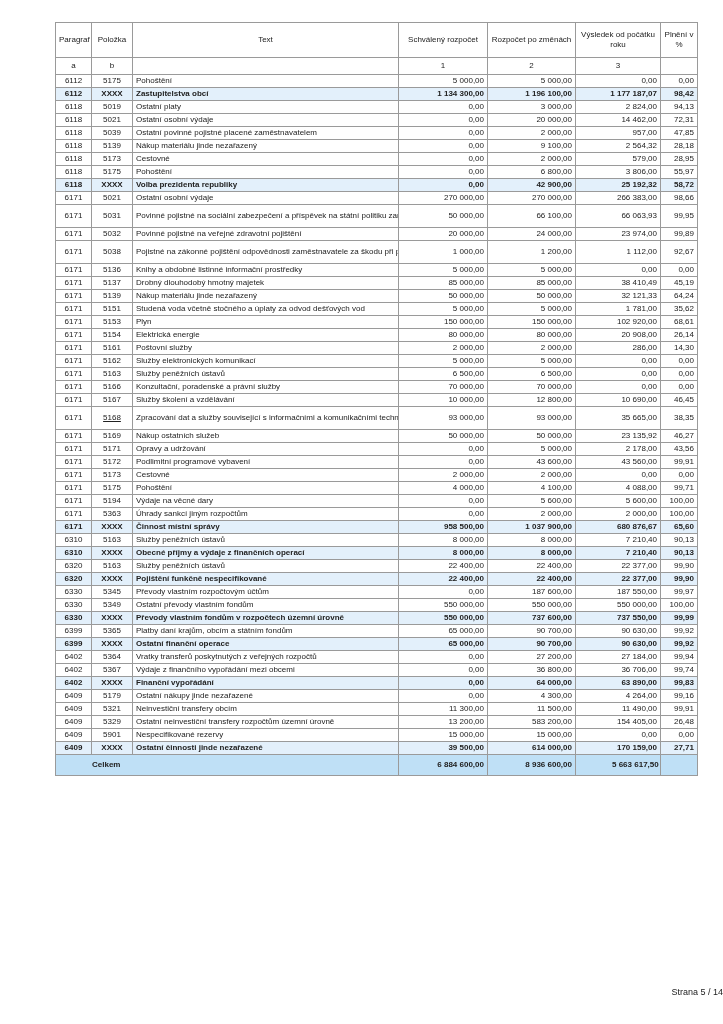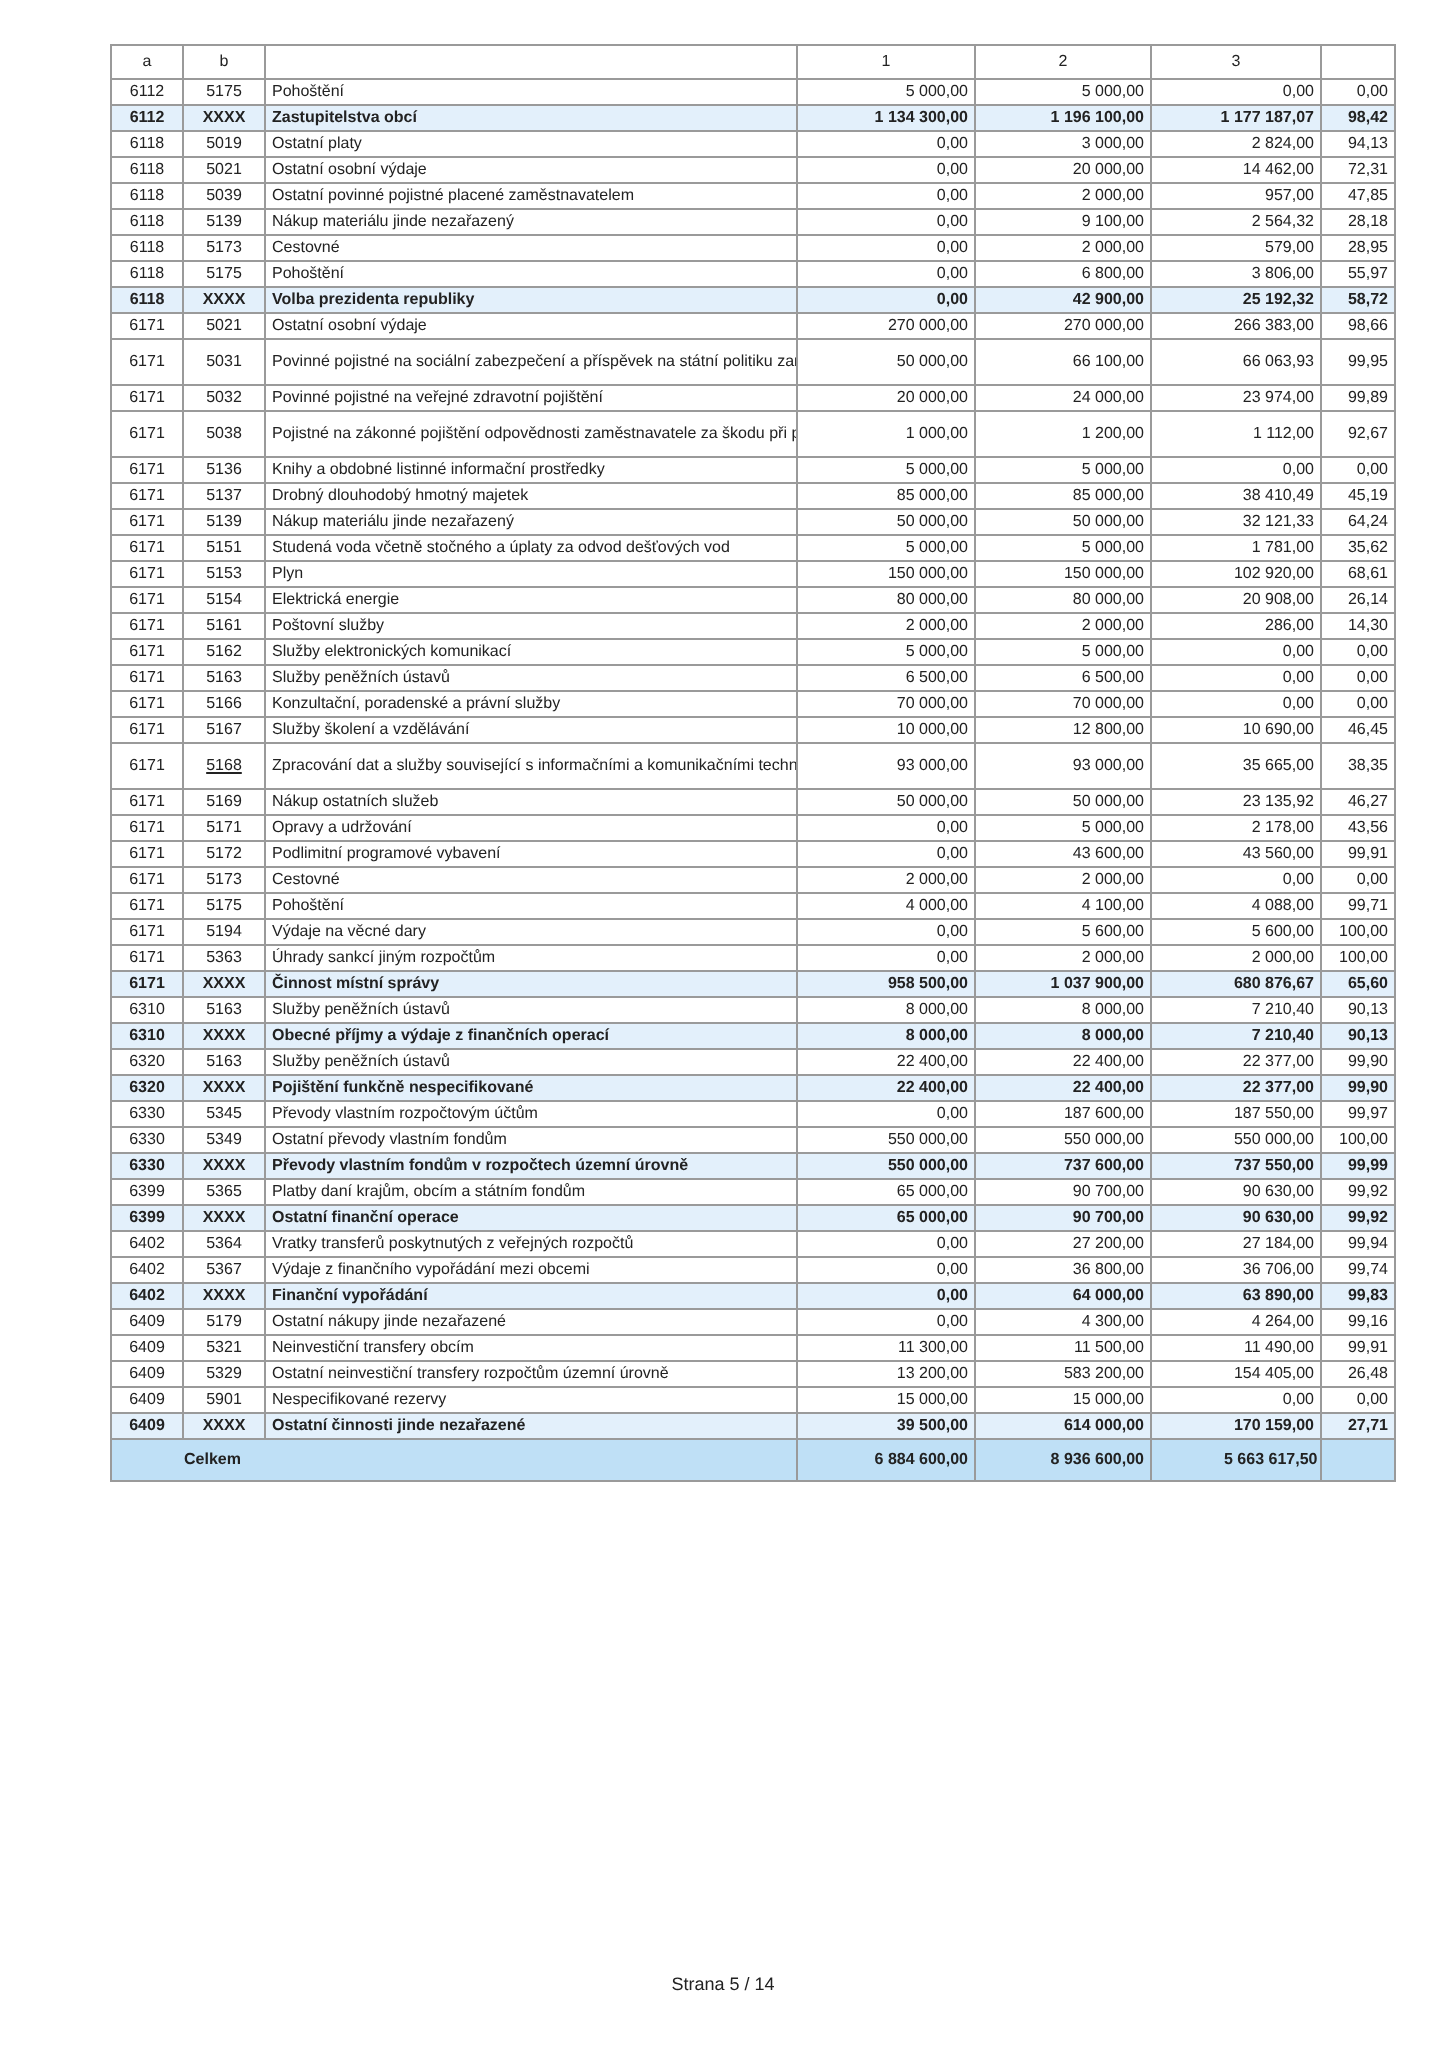--- a/index.html
+++ b/index.html
@@ -7,36 +7,45 @@
   table.budget { position:absolute; left:55px; top:22px; width:642px; border-collapse:collapse; table-layout:fixed; font-size:8px; }
   table.budget td, table.budget th { border:1px solid #9a9a9a; padding:0 3px; height:12px; line-height:10px; overflow:hidden; white-space:nowrap; }
   table.budget th { font-weight:normal; text-align:center; height:34px; white-space:normal; line-height:10px; }
   tr.idx td { text-align:center; height:16px; }
   td.c { text-align:center; }
   td.r { text-align:right; }
   td.t { text-align:left; }
   td.wrap { white-space:normal; line-height:9px; }
   tr.sum td { background:#e3f0fb; font-weight:bold; }
   tr.total td { background:#bfe0f6; font-weight:bold; height:20px;padding-left:36px; }
-  .footer { position:absolute; left:0; width:723px; top:987px; text-align:center; font-size:9px; color:#222; }
+  .footer { position:absolute; left:0; width:723px; top:987px; text-align:right; font-size:9px; color:#222; }
 </style>
 </head>
 <body>
 
 <table class="budget">
   <colgroup>
     <col style="width:36px">
       <col style="width:41px">
       <col style="width:266px">
       <col style="width:89px">
       <col style="width:88px">
       <col style="width:85px">
       <col style="width:37px">
   </colgroup>
   <thead>
+    <tr>
+      <th>Paragraf</th>
+      <th>Položka</th>
+      <th>Text</th>
+      <th>Schválený rozpočet</th>
+      <th>Rozpočet po změnách</th>
+      <th>Výsledek od počátku roku</th>
+      <th>Plnění v %</th>
+    </tr>
     <tr class="idx">
       <td>a</td>
       <td>b</td>
       <td></td>
       <td>1</td>
       <td>2</td>
       <td>3</td>
       <td></td>
     </tr>
   </thead>

